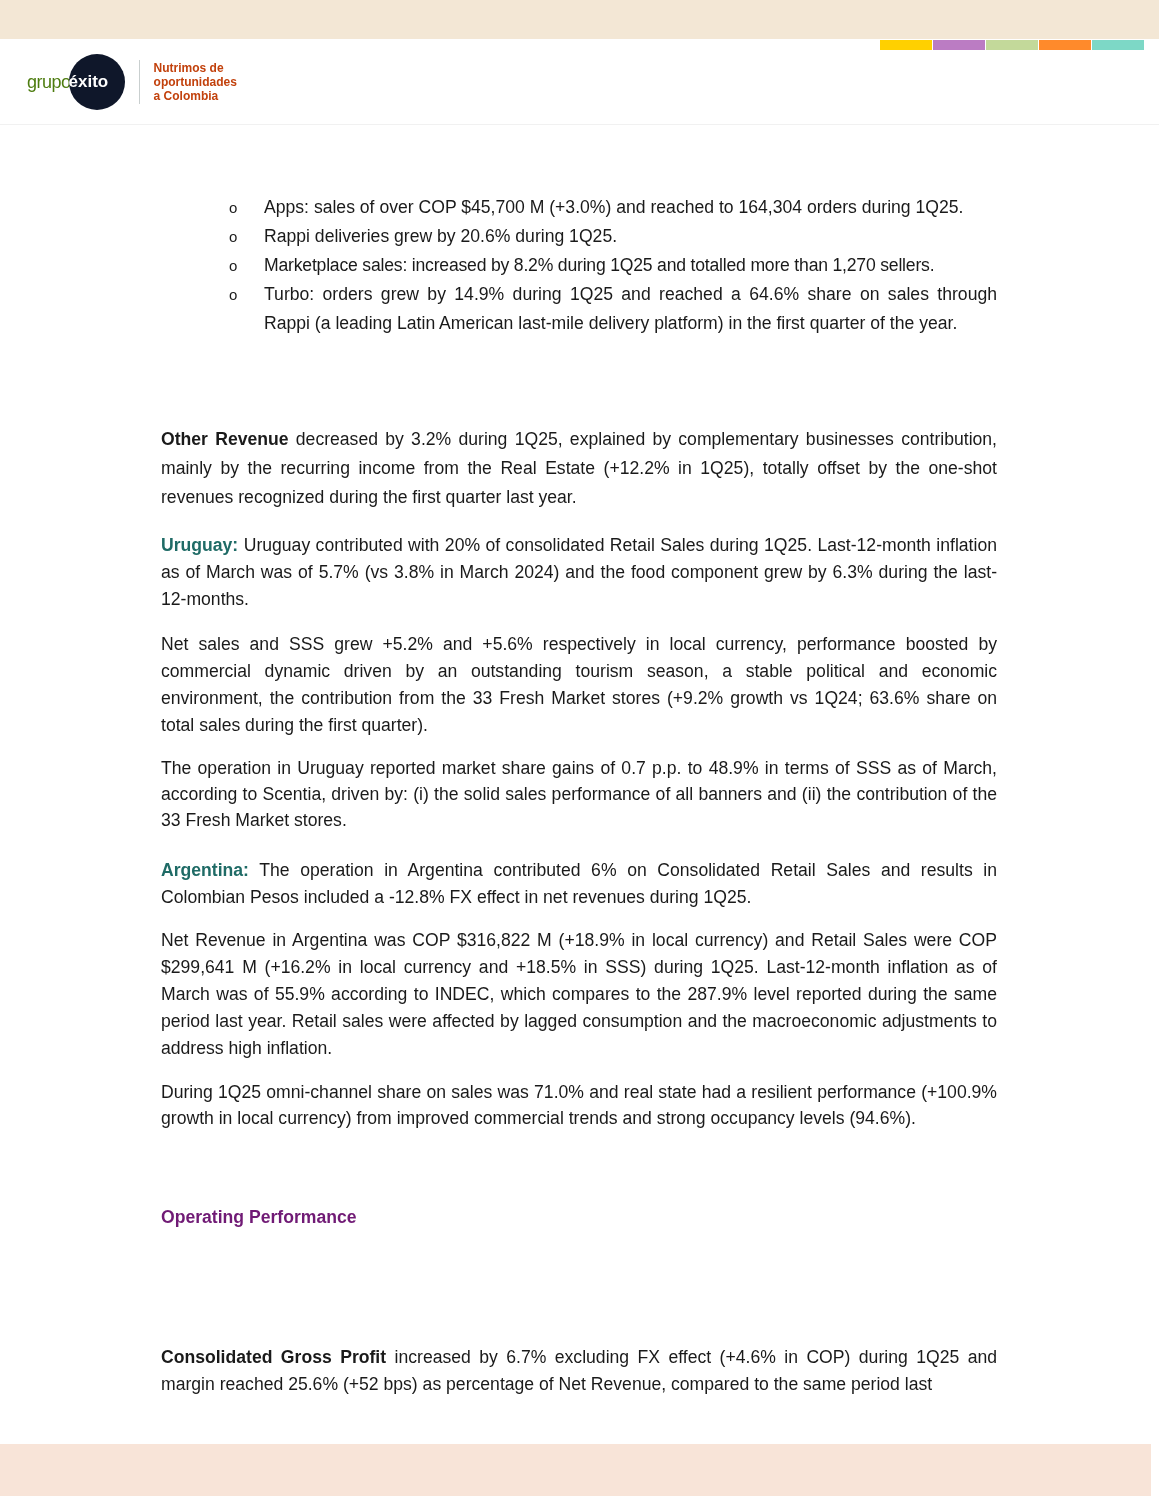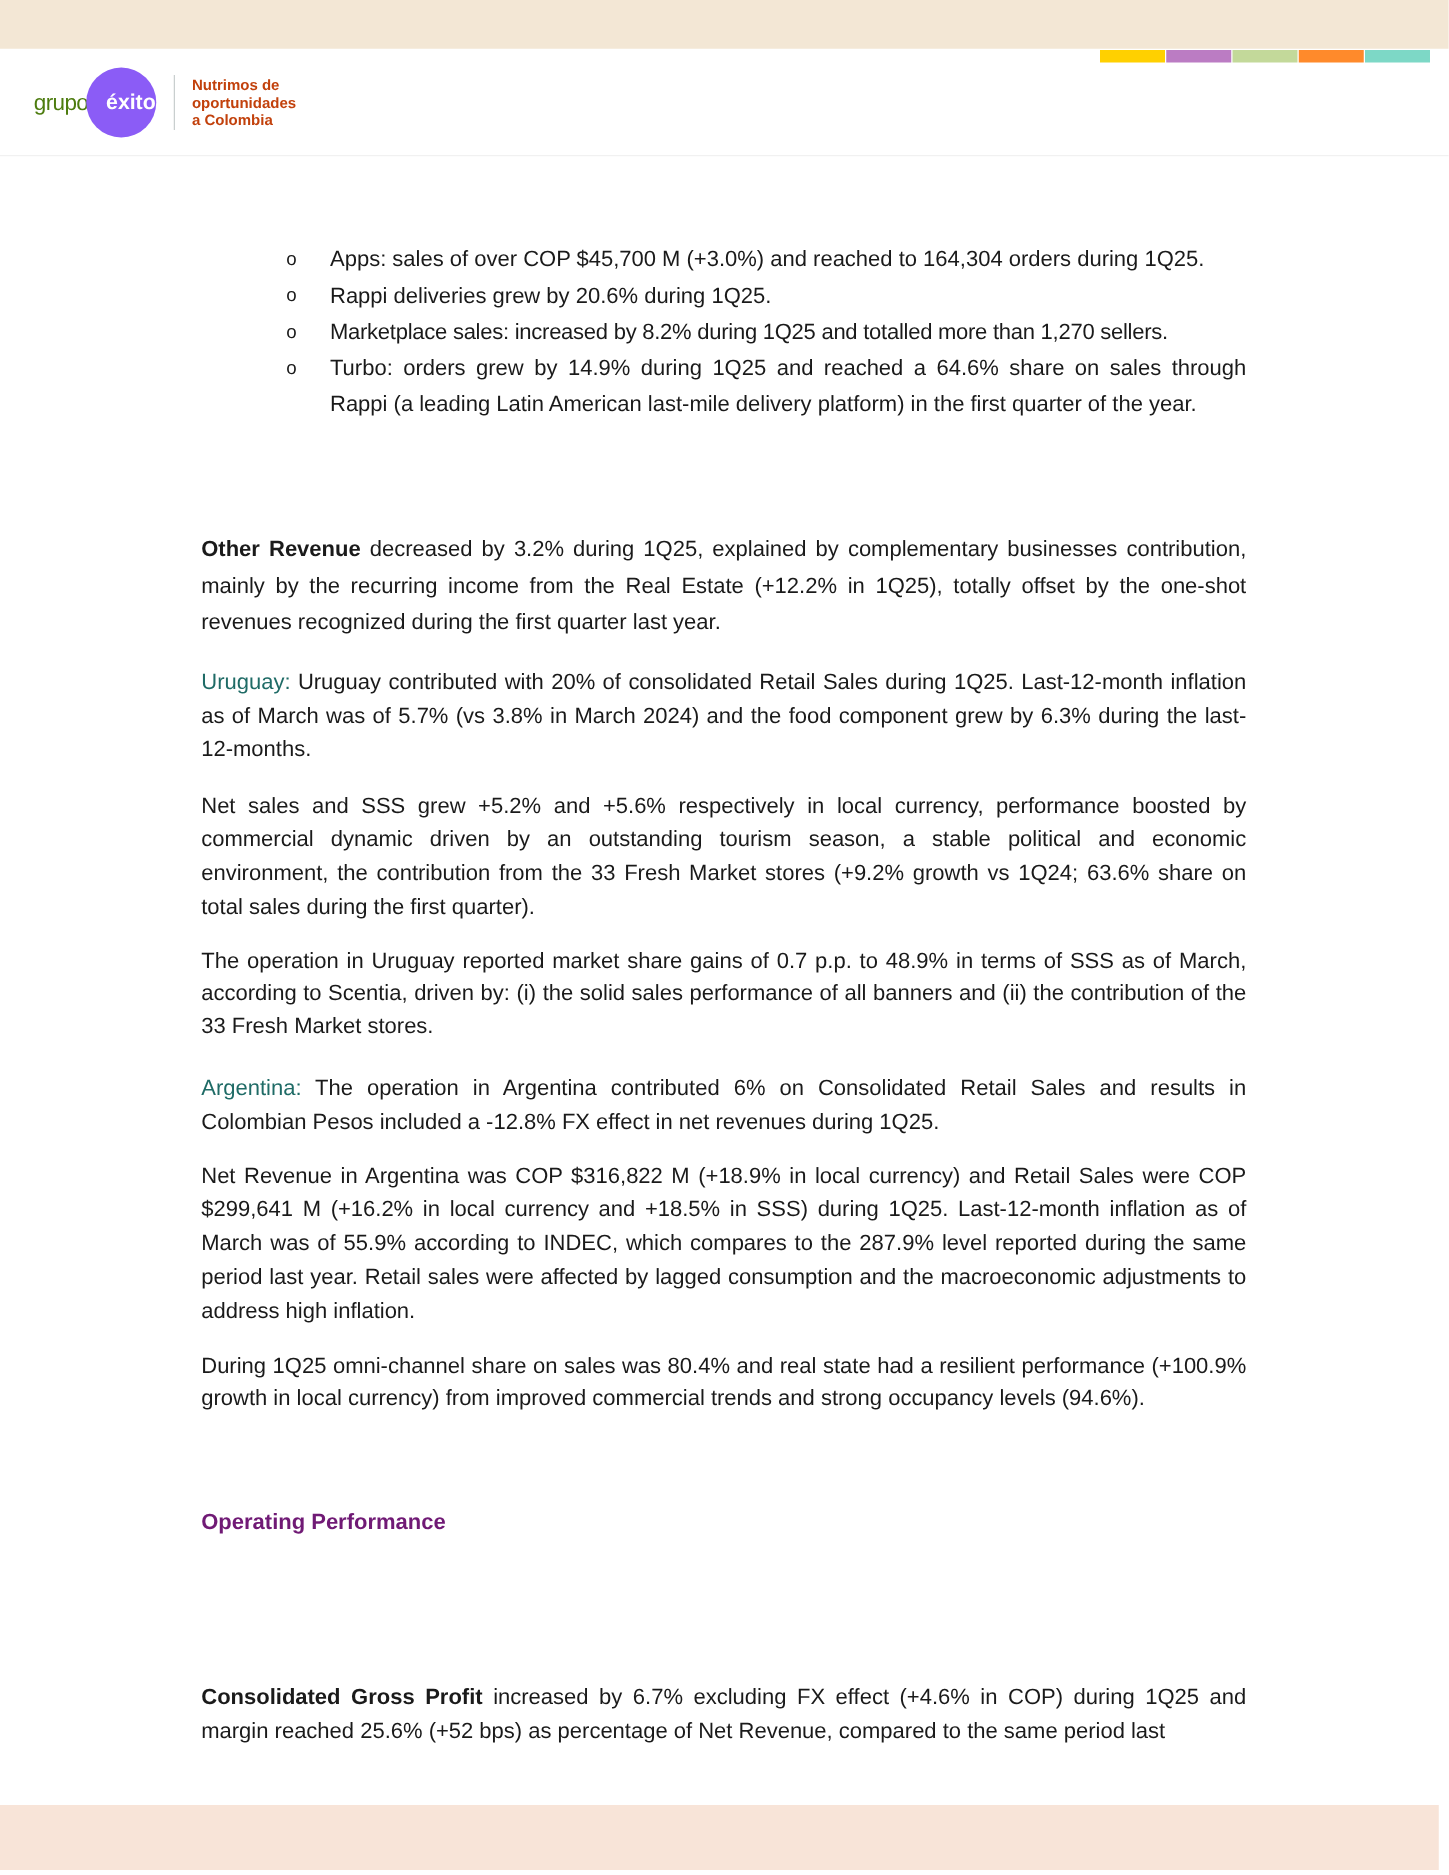--- a/index.html
+++ b/index.html
@@ -5,33 +5,33 @@
   html, body { margin:0; padding:0; }
   body {
     width:1159px; height:1500px; position:relative; background:#ffffff;
     font-family:"Liberation Sans", sans-serif; color:#1a1a1a; overflow:hidden;
   }
   .top-band { position:absolute; left:0; top:0; width:1159px; height:39px; background:#f3e7d5; }
   .color-bar { position:absolute; top:40px; left:880px; display:flex; gap:1px; }
   .color-bar span { display:block; width:52px; height:10px; }
   .logo { position:absolute; left:27px; top:54px; display:flex; align-items:center; }
   .logo .grupo { font-size:18px; color:#4d7c0f; letter-spacing:-0.5px; margin-right:-2px; }
-  .logo .circle { width:56px; height:56px; border-radius:50%; background:#8b5cf6; color:#fff;
-    display:flex; align-items:center; justify-content:flex-end; font-weight:bold; font-size:17px; }
+  .logo .circle { width:56px; height:56px; border-radius:50%; background:#0f172a; color:#fff;
+    display:flex; align-items:center; justify-content:flex-start; font-weight:bold; font-size:17px; }
   .logo .divider { width:1px; height:44px; background:#c9cfcf; margin:0 14px; }
   .logo .tagline { font-size:12px; line-height:14px; font-weight:bold; color:#c2410c; }
   .header-line { position:absolute; left:0; top:124px; width:1159px; height:1px; background:#f1f1f1; }
   .bullet-list { position:absolute; left:229px; top:193px; width:768px; font-size:17.6px; line-height:29px; }
   .bullet-list .item { position:relative; padding-left:35px; text-align:justify; }
   .bullet-list .item .mark { position:absolute; left:0; top:0; font-size:15px; }
   .para { position:absolute; left:161px; width:836px; font-size:17.6px; text-align:justify; }
   .lh29 { line-height:29px; }
   .lh27 { line-height:27px; }
   .lh26 { line-height:26px; }
-  .accent { color:#1f6b66; font-weight:normal;margin-top:37px; }
+  .accent { color:#1f6b66; font-weight:bold;margin-top:37px; }
   .bold { font-weight:bold; }
   .section-title { position:absolute; left:161px; top:1207px; font-size:17.6px; font-weight:bold; color:#701a75; }
   .bottom-band { position:absolute; left:0; top:1444px; width:1151px; height:52px; background:#f8e4d8; }
 </style>
 </head>
 <body>
 
 <div class="top-band"></div>
 <div class="color-bar">
   <span style="background:#ffd000"></span>
@@ -85,21 +85,21 @@
 <p class="para lh27" style="top:631px; margin:0;">Net sales and SSS grew +5.2% and +5.6% respectively in local currency, performance boosted by commercial dynamic driven by an outstanding tourism season, a stable political and economic environment, the contribution from the 33 Fresh Market stores (+9.2% growth vs 1Q24; 63.6% share on total sales during the first quarter).</p>
 
 <p class="para lh26" style="top:755px; margin:0;">The operation in Uruguay reported market share gains of 0.7 p.p. to 48.9% in terms of SSS as of March, according to Scentia, driven by: (i) the solid sales performance of all banners and (ii) the contribution of the 33 Fresh Market stores.</p>
 
 <p class="para lh27" style="top:857px; margin:0;">
   <span class="accent">Argentina:</span><span> The operation in Argentina contributed 6% on Consolidated Retail Sales and results in Colombian Pesos included a -12.8% FX effect in net revenues during 1Q25.</span>
 </p>
 
 <p class="para lh27" style="top:927px; margin:0;">Net Revenue in Argentina was COP $316,822 M (+18.9% in local currency) and Retail Sales were COP $299,641 M (+16.2% in local currency and +18.5% in SSS) during 1Q25. Last-12-month inflation as of March was of 55.9% according to INDEC, which compares to the 287.9% level reported during the same period last year. Retail sales were affected by lagged consumption and the macroeconomic adjustments to address high inflation.</p>
 
-<p class="para lh26" style="top:1079px; margin:0;">During 1Q25 omni-channel share on sales was 80.4% and real state had a resilient performance (+100.9% growth in local currency) from improved commercial trends and strong occupancy levels (94.6%).</p>
+<p class="para lh26" style="top:1079px; margin:0;">During 1Q25 omni-channel share on sales was 71.0% and real state had a resilient performance (+100.9% growth in local currency) from improved commercial trends and strong occupancy levels (94.6%).</p>
 
 <div class="section-title">Operating Performance</div>
 
 <p class="para lh27" style="top:1344px; margin:0;">
   <span class="bold">Consolidated Gross Profit</span><span> increased by 6.7% excluding FX effect (+4.6% in COP) during 1Q25 and margin reached 25.6% (+52 bps) as percentage of Net Revenue, compared to the same period last</span>
 </p>
 
 <div class="bottom-band"></div>
 
 </body></html>

